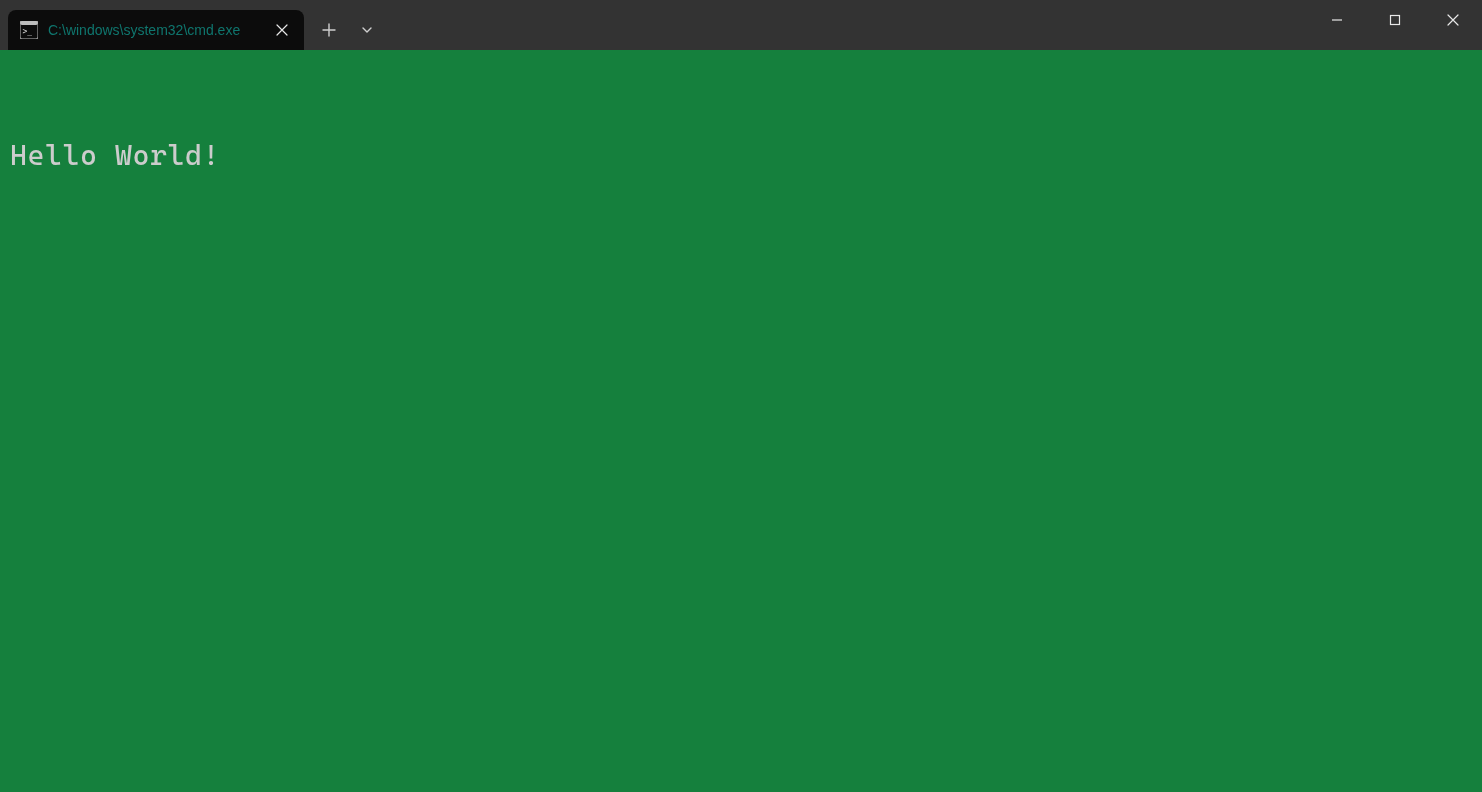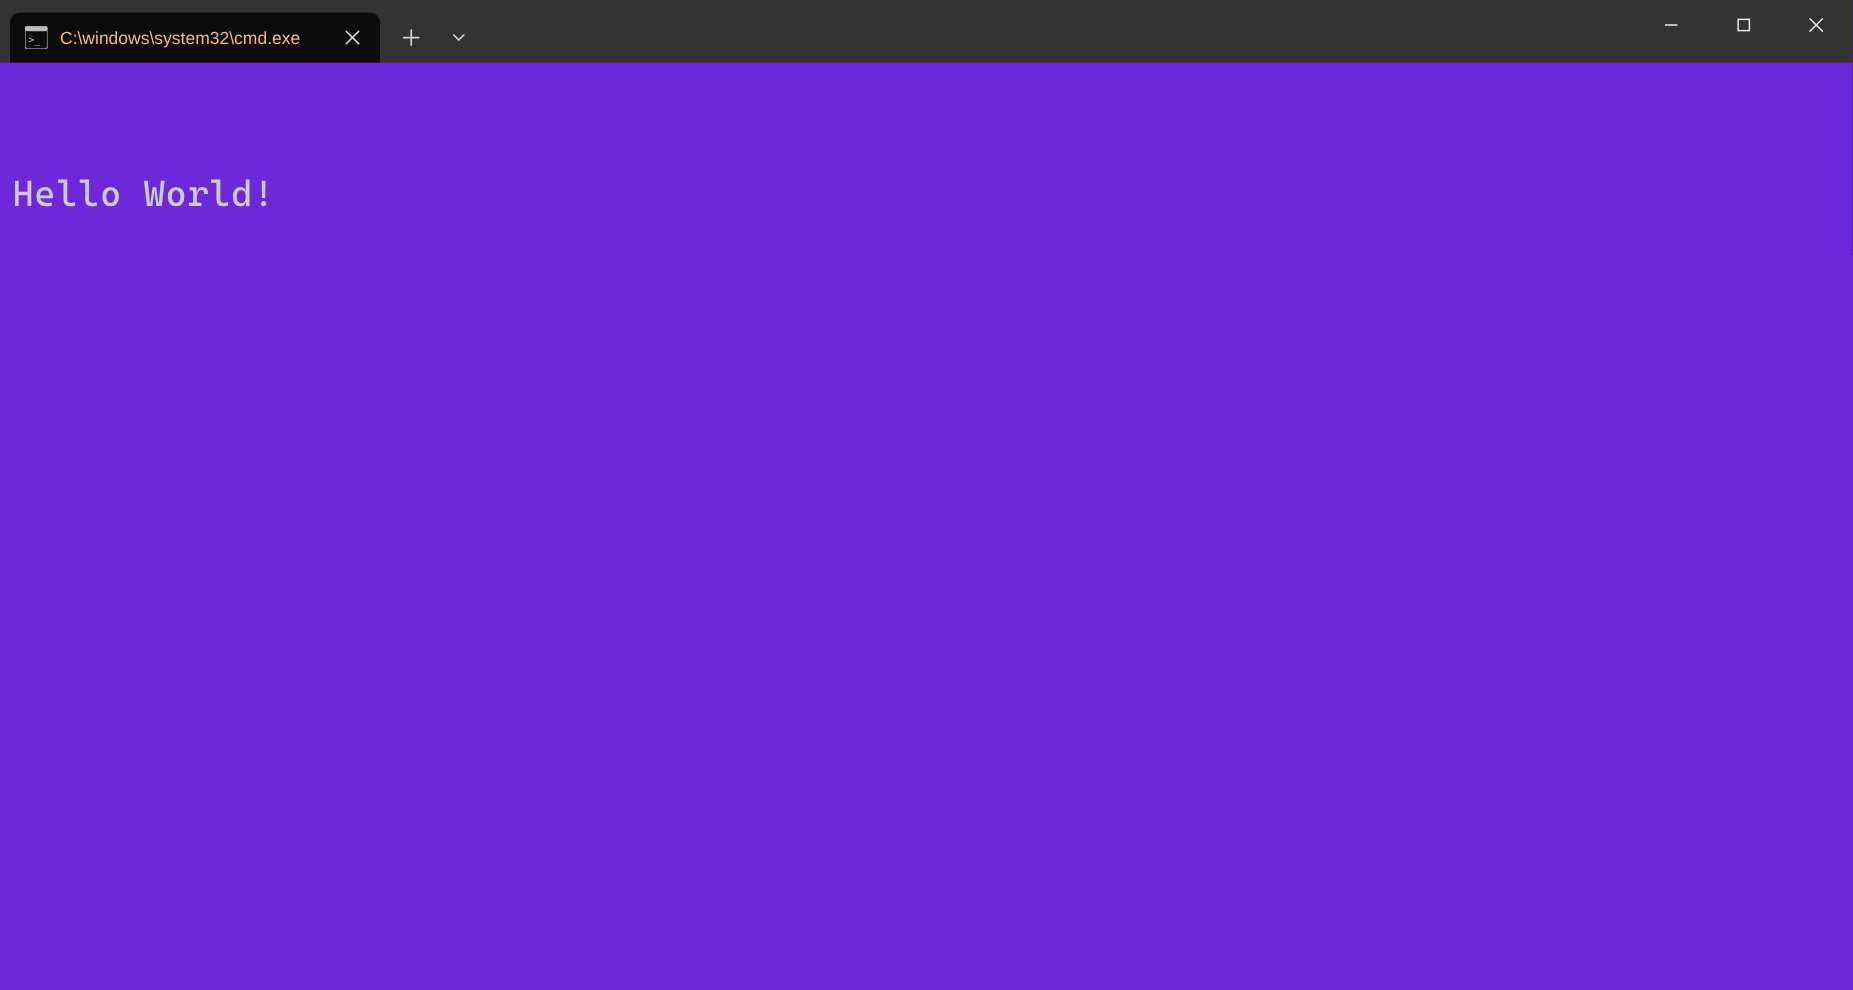--- a/index.html
+++ b/index.html
@@ -61,21 +61,21 @@
     }
     .tab-icon svg {
       width: 18px;
       height: 18px;
     }
     .tab-title {
       flex: 1 1 auto;
       white-space: nowrap;
       overflow: hidden;
       text-overflow: clip;
-      color: #fdba74;
+      color: #0f766e;
       font-size: 14px;
       font-weight: 400;
     }
     .tab-close {
       width: 24px;
       height: 24px;
       flex: 0 0 24px;
       display: flex;
       align-items: center;
       justify-content: center;
@@ -112,21 +112,21 @@
       width: 58px;
       height: 40px;
       display: flex;
       align-items: center;
       justify-content: center;
       color: #e8e8e8;
     }
     .win-ctrl svg { width: 12px; height: 12px; }
     .terminal-body {
       flex: 1 1 auto;
-      background: #6d28d9;
+      background: #15803d;
       padding: 10px 10px;
     }
     .terminal-content {
       font-family: 'Cascadia Mono','Cascadia Code','Consolas','Courier New',monospace;
       color: #cccccc;
       font-size: 29px;
       line-height: 38px;
       letter-spacing: 0.5px;
       white-space: pre;
     }

